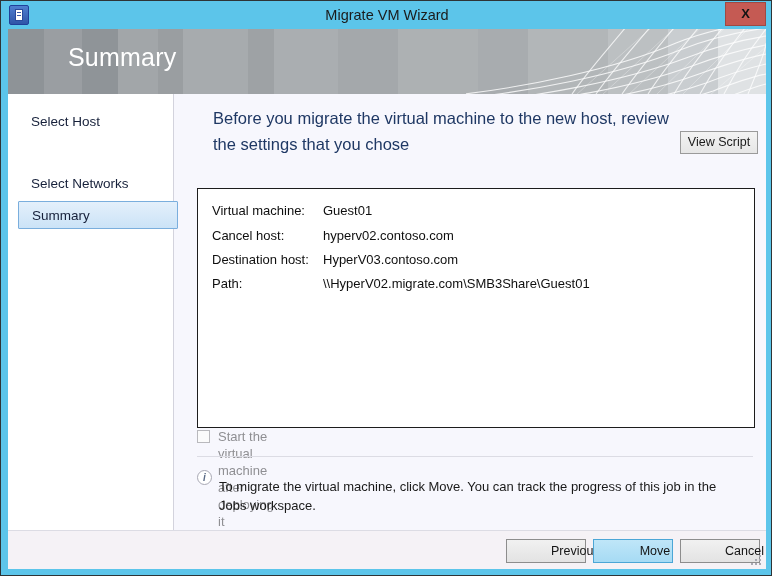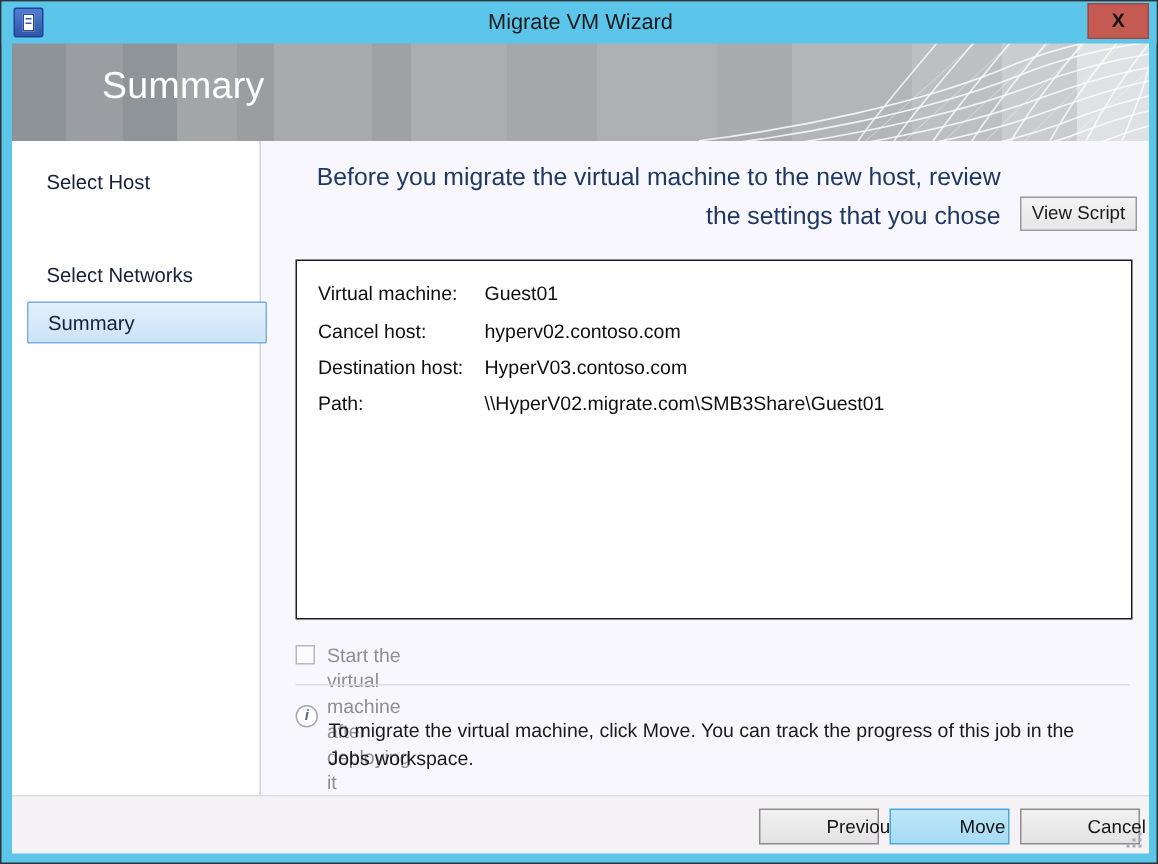--- a/index.html
+++ b/index.html
@@ -161,43 +161,42 @@
 
   
   .main {
     position: absolute;
     left: 166px; top: 0;
     width: 592px;
     height: 436px;
   }
   .heading {
     position: absolute;
-    left: 23px; top: 11px;
+    left: 39px; top: 11px;
     width: 470px;
     font-size: 16.5px;
     line-height: 26px;
     color: #1f3864;
-    text-align: right;
   }
   .view-script {
     position: absolute;
     left: 506px; top: 37px;
     width: 78px; height: 23px;
     background: linear-gradient(180deg, #f3f3f3 0%, #e6e6e6 100%);
     border: 1px solid #9a9a9a;
     box-sizing: border-box;
     font-size: 12.5px;
     line-height: 21px;
     text-align: center;
     color: #1a1a1a;
     cursor: pointer;
   }
   .summary-box {
     position: absolute;
-    left: 23px; top: 79px;
+    left: 23px; top: 94px;
     width: 558px;
     height: 240px;
     background: #ffffff;
     border: 1px solid #1c1c1c;
     box-sizing: border-box;
   }
   .sum-row {
     position: absolute;
     left: 14px;
     font-size: 13px;

